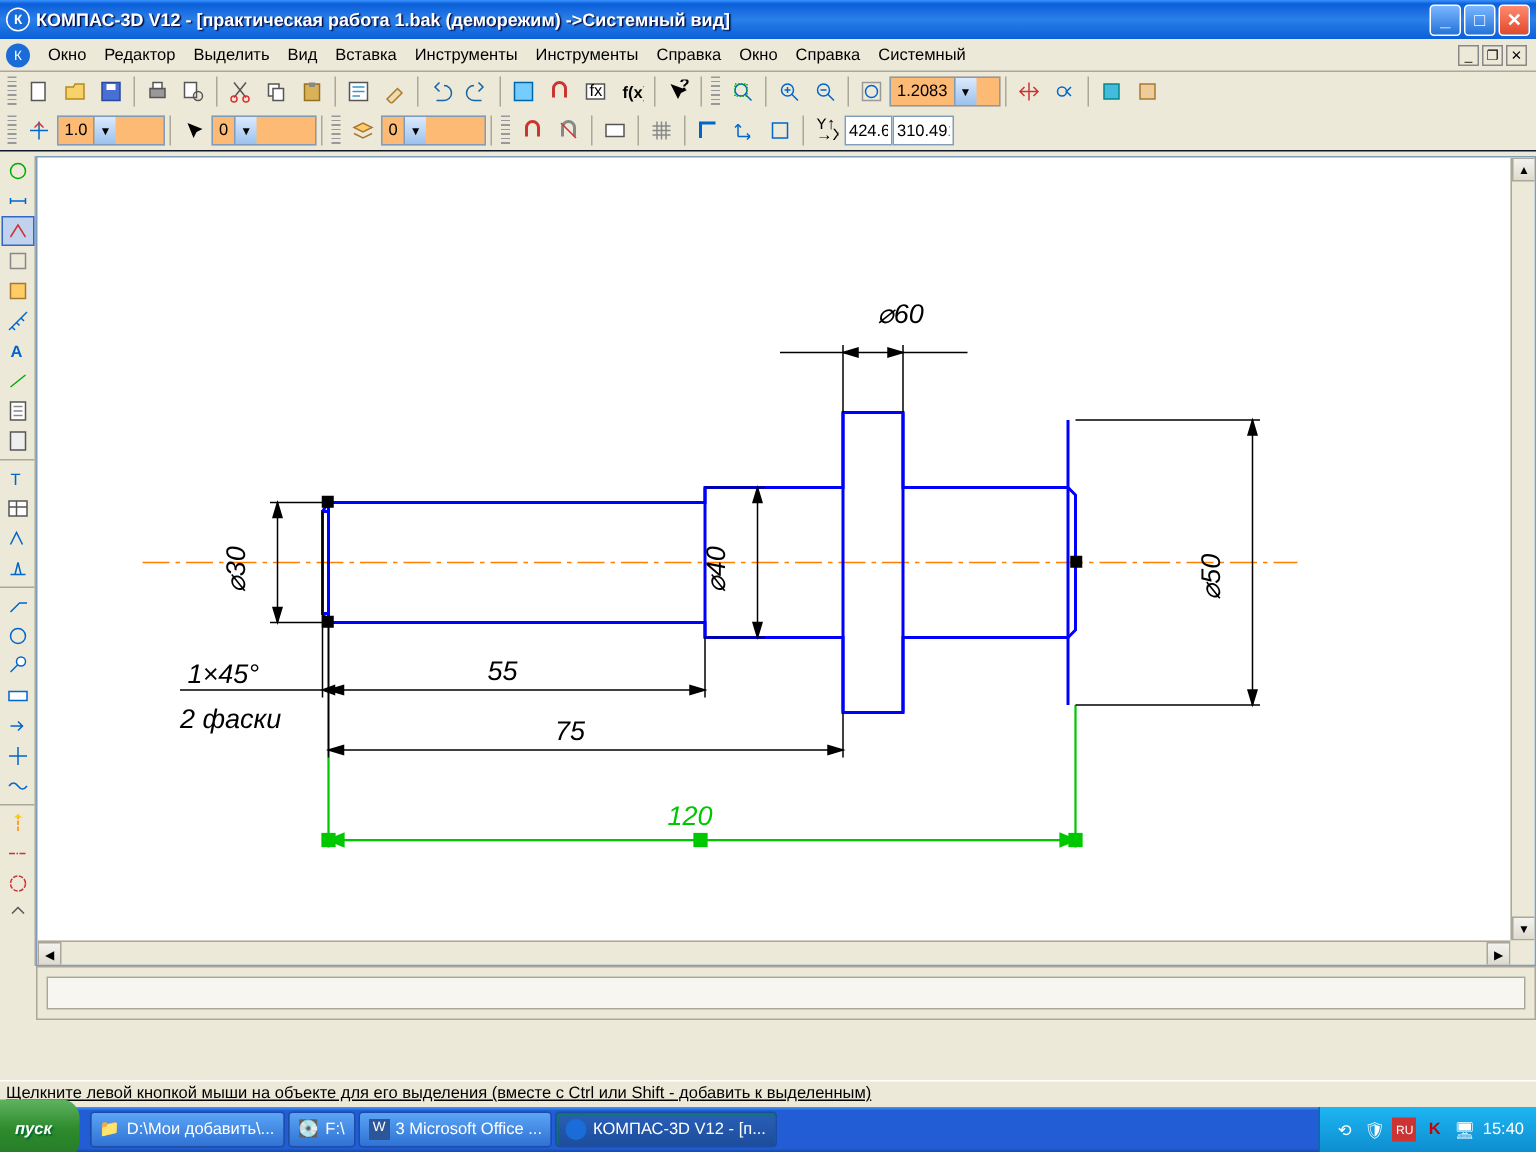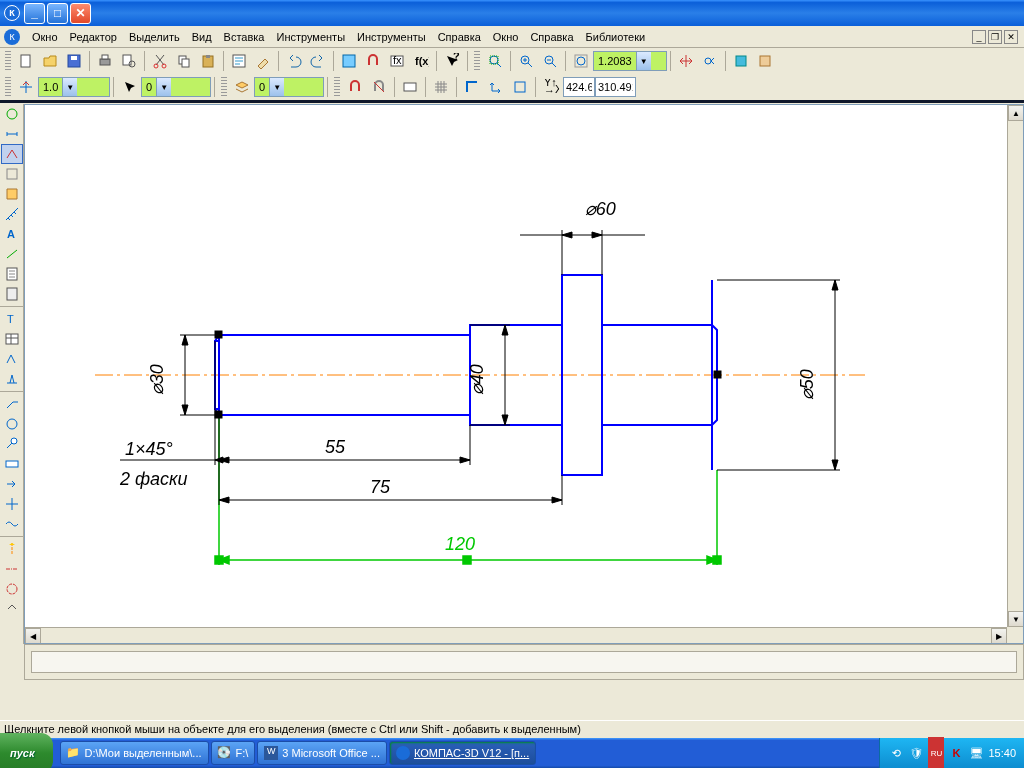--- a/index.html
+++ b/index.html
@@ -15,28 +15,28 @@
 .winbtn.close { background: linear-gradient(to bottom, #ff8b6e, #e1492a); }
 
 
 .menubar { height: 22px; background: #ece9d8; display: flex; align-items: center; padding: 0 4px; border-bottom: 1px solid #aca899; }
 .menubar .appicon { width:16px; height:16px; background:#1a6cd8; border-radius:8px; margin-right:6px; display:flex;align-items:center;justify-content:center;color:#fff;font-size:9px;}
 .menubar .menu { padding: 2px 6px; cursor: default; }
 .menubar .mdi { margin-left:auto; display:flex; gap:2px; padding-right:2px;}
 .menubar .mdi span { width:14px;height:14px; border:1px solid #888; background:#ece9d8; font-size:9px; display:flex;align-items:center;justify-content:center;}
 
 
-.toolbars { background: #ece9d8; border-bottom: 3px solid #0f172a; }
+.toolbars { background: #ece9d8; border-bottom: 1px solid #0f172a; }
 .toolbar-row { display: flex; align-items: center; height: 26px; padding: 0 2px; }
 .grip { width: 6px; height: 20px; background: repeating-linear-gradient(to bottom, #999 0 1px, transparent 1px 3px); margin: 0 3px; }
 .tbtn { width: 22px; height: 22px; border: 1px solid transparent; display: flex; align-items: center; justify-content: center; margin: 0 1px; position: relative; }
 .tbtn svg { width: 16px; height: 16px; }
 .tsep { width: 1px; height: 20px; background: #aca899; margin: 0 3px; }
 .tinput { height: 20px; border: 1px solid #7f9db9; background: #fff; padding: 0 2px; font-size: 11px; }
-.tcombo { height: 20px; border: 1px solid #7f9db9; background: #bef264; display: flex; align-items: center; }
+.tcombo { height: 20px; border: 1px solid #7f9db9; background: #fdba74; display: flex; align-items: center; }
 .tcombo .val { padding: 0 4px; }
 .tcombo .arrow { width: 15px; height: 18px; background: linear-gradient(#dbeaff,#9cc1eb); display:flex;align-items:center;justify-content:center;font-size:8px; border-left:1px solid #7f9db9;}
 
 
 .lefttools { position: absolute; left: 0; top: 104px; width: 24px; background: #ece9d8; border-right: 1px solid #aca899; height: 540px; }
 .lefttools .tbtn { width:22px; height:20px; border:1px solid transparent;}
 .lefttools .tbtn.active { border:1px solid #316ac5; background:#c1d2ee;}
 
 
 .canvas-wrap { position: absolute; left: 24px; top: 104px; right: 0; bottom: 124px; background: #fff; border: 1px solid #7f9db9; overflow: hidden; }
@@ -52,58 +52,59 @@
 
 .drawing { position: relative; width: 980px; height: 520px; }
 .drawing svg { width: 100%; height: 100%; }
 .dim-text { font-family: 'Arial', sans-serif; font-style: italic; font-size: 18px; }
 
 
 .cmdpanel { position:absolute; left:24px; right:0; bottom:88px; height:36px; background:#ece9d8; border:1px solid #aca899;}
 .cmdpanel .inner { margin:6px; height:22px; background:#f7f6f0; border:1px solid #aca899;}
 
 
-.statusbar { position: absolute; left: 0; right: 0; bottom: 30px; height: 18px; background: #ece9d8; border-top: 1px solid #fff; padding: 2px 4px; font-size: 11px; color: #000; white-space:nowrap; overflow:hidden;}
+.statusbar { position: absolute; left: 0; right: 0; bottom: 30px; height: 18px; background: #ece9d8; border-top: 1px solid #fff; padding: 2px 4px; font-size: 11px; color: #000; white-space:nowrap; overflow:hidden;text-decoration:underline;}
 
 
 .taskbar { position: absolute; left: 0; right: 0; bottom: 0; height: 30px; background: linear-gradient(to bottom, #3e9bff 0%, #225dd6 8%, #225dd6 92%, #144aa8 100%); display: flex; align-items: center; }
 .startbtn { height: 40px; padding: 0 18px 0 10px; background: linear-gradient(to bottom, #5fb35f 0%, #2d8a2d 50%, #267a26 100%); color: #fff; font-weight: bold; font-style: italic; font-size: 15px; display: flex; align-items: center; border-radius: 0 12px 12px 0; text-shadow:1px 1px 1px #063;}
 .taskbtn { height: 24px; margin: 0 1px; background: linear-gradient(to bottom,#5ba4f5,#2f72d4); border:1px solid #1b4da8; border-radius:3px; color:#fff; padding:0 6px; display:flex;align-items:center; gap:4px; font-size:11px; max-width:160px; overflow:hidden; white-space:nowrap;}
-.taskbtn.active { background:linear-gradient(to bottom,#2960b9,#1d4d9c); box-shadow:inset 1px 1px 2px #083;text-decoration:underline;}
+.taskbtn.active { background:linear-gradient(to bottom,#2960b9,#1d4d9c); box-shadow:inset 1px 1px 2px #083;}
 .tray { margin-left: auto; height: 30px; background: linear-gradient(to bottom,#1eb6f3,#0d8dd0); display:flex; align-items:center; padding:0 8px; gap:4px; color:#fff; font-size:11px; border-left:1px solid #0a6ca0;}
 .tray .ticon { width:16px;height:16px; display:flex;align-items:center;justify-content:center;}
 
 
 .ico { width:14px;height:14px; display:inline-block; }
 </style>
 </head>
 <body>
 
 <div class="titlebar">
   <div class="icon">К</div>
+  <div class="title">КОМПАС-3D V12 - [практическая работа 1.bak (деморежим) -&gt;Системный вид]</div>
   <div class="winbtns">
     <div class="winbtn min">_</div>
     <div class="winbtn max">□</div>
     <div class="winbtn close">✕</div>
   </div>
 </div>
 
 <div class="menubar">
   <div class="appicon">К</div>
   <div class="menu"><span>Окно</span></div>
   <div class="menu"><span>Редактор</span></div>
   <div class="menu"><span>Выделить</span></div>
   <div class="menu"><span>Вид</span></div>
   <div class="menu"><span>Вставка</span></div>
   <div class="menu"><span>Инструменты</span></div>
   <div class="menu"><span>Инструменты</span></div>
   <div class="menu"><span>Справка</span></div>
   <div class="menu"><span>Окно</span></div>
   <div class="menu"><span>Справка</span></div>
-  <div class="menu"><span>Библиотеки</span></div>
+  <div class="menu"><span>Системный</span></div>
   <div class="mdi">
     <span>_</span>
     <span>❐</span>
     <span>✕</span>
   </div>
 </div>
 
 <div class="toolbars">
 
   <div class="toolbar-row">
@@ -601,35 +602,35 @@
   <span>Щелкните левой кнопкой мыши на объекте для его выделения (вместе с Ctrl или Shift - добавить к выделенным)</span>
 </div>
 
 <div class="taskbar">
   <div class="startbtn">
       <span>пуск</span>
     </div>
   <div style="width:6px"></div>
   <div class="taskbtn">
       <span class="ico">📁</span>
-      <span>D:\Мои выделенным\...</span>
+      <span>D:\Мои добавить\...</span>
     </div>
   <div class="taskbtn">
       <span class="ico">💽</span>
       <span>F:\</span>
     </div>
   <div class="taskbtn">
       <span class="ico" style="background:#2b579a;color:#fff;font-size:9px;text-align:center">W</span>
       <span>3 Microsoft Office ...</span>
     </div>
   <div class="taskbtn active">
       <span class="ico" style="background:#1a6cd8;border-radius:7px"></span>
       <span>КОМПАС-3D V12 - [п...</span>
     </div>
   <div class="tray">
     <span class="ticon">⟲</span>
     <span class="ticon">🛡</span>
-    <span class="ticon" style="background:#c33;font-size:8px;padding:16px 1px">RU</span>
+    <span class="ticon" style="background:#c33;font-size:8px;padding:0 1px">RU</span>
     <span class="ticon" style="color:#c00;font-weight:bold">K</span>
     <span class="ticon">🖥</span>
     <span>15:40</span>
   </div>
 </div>
 
 </body></html>

